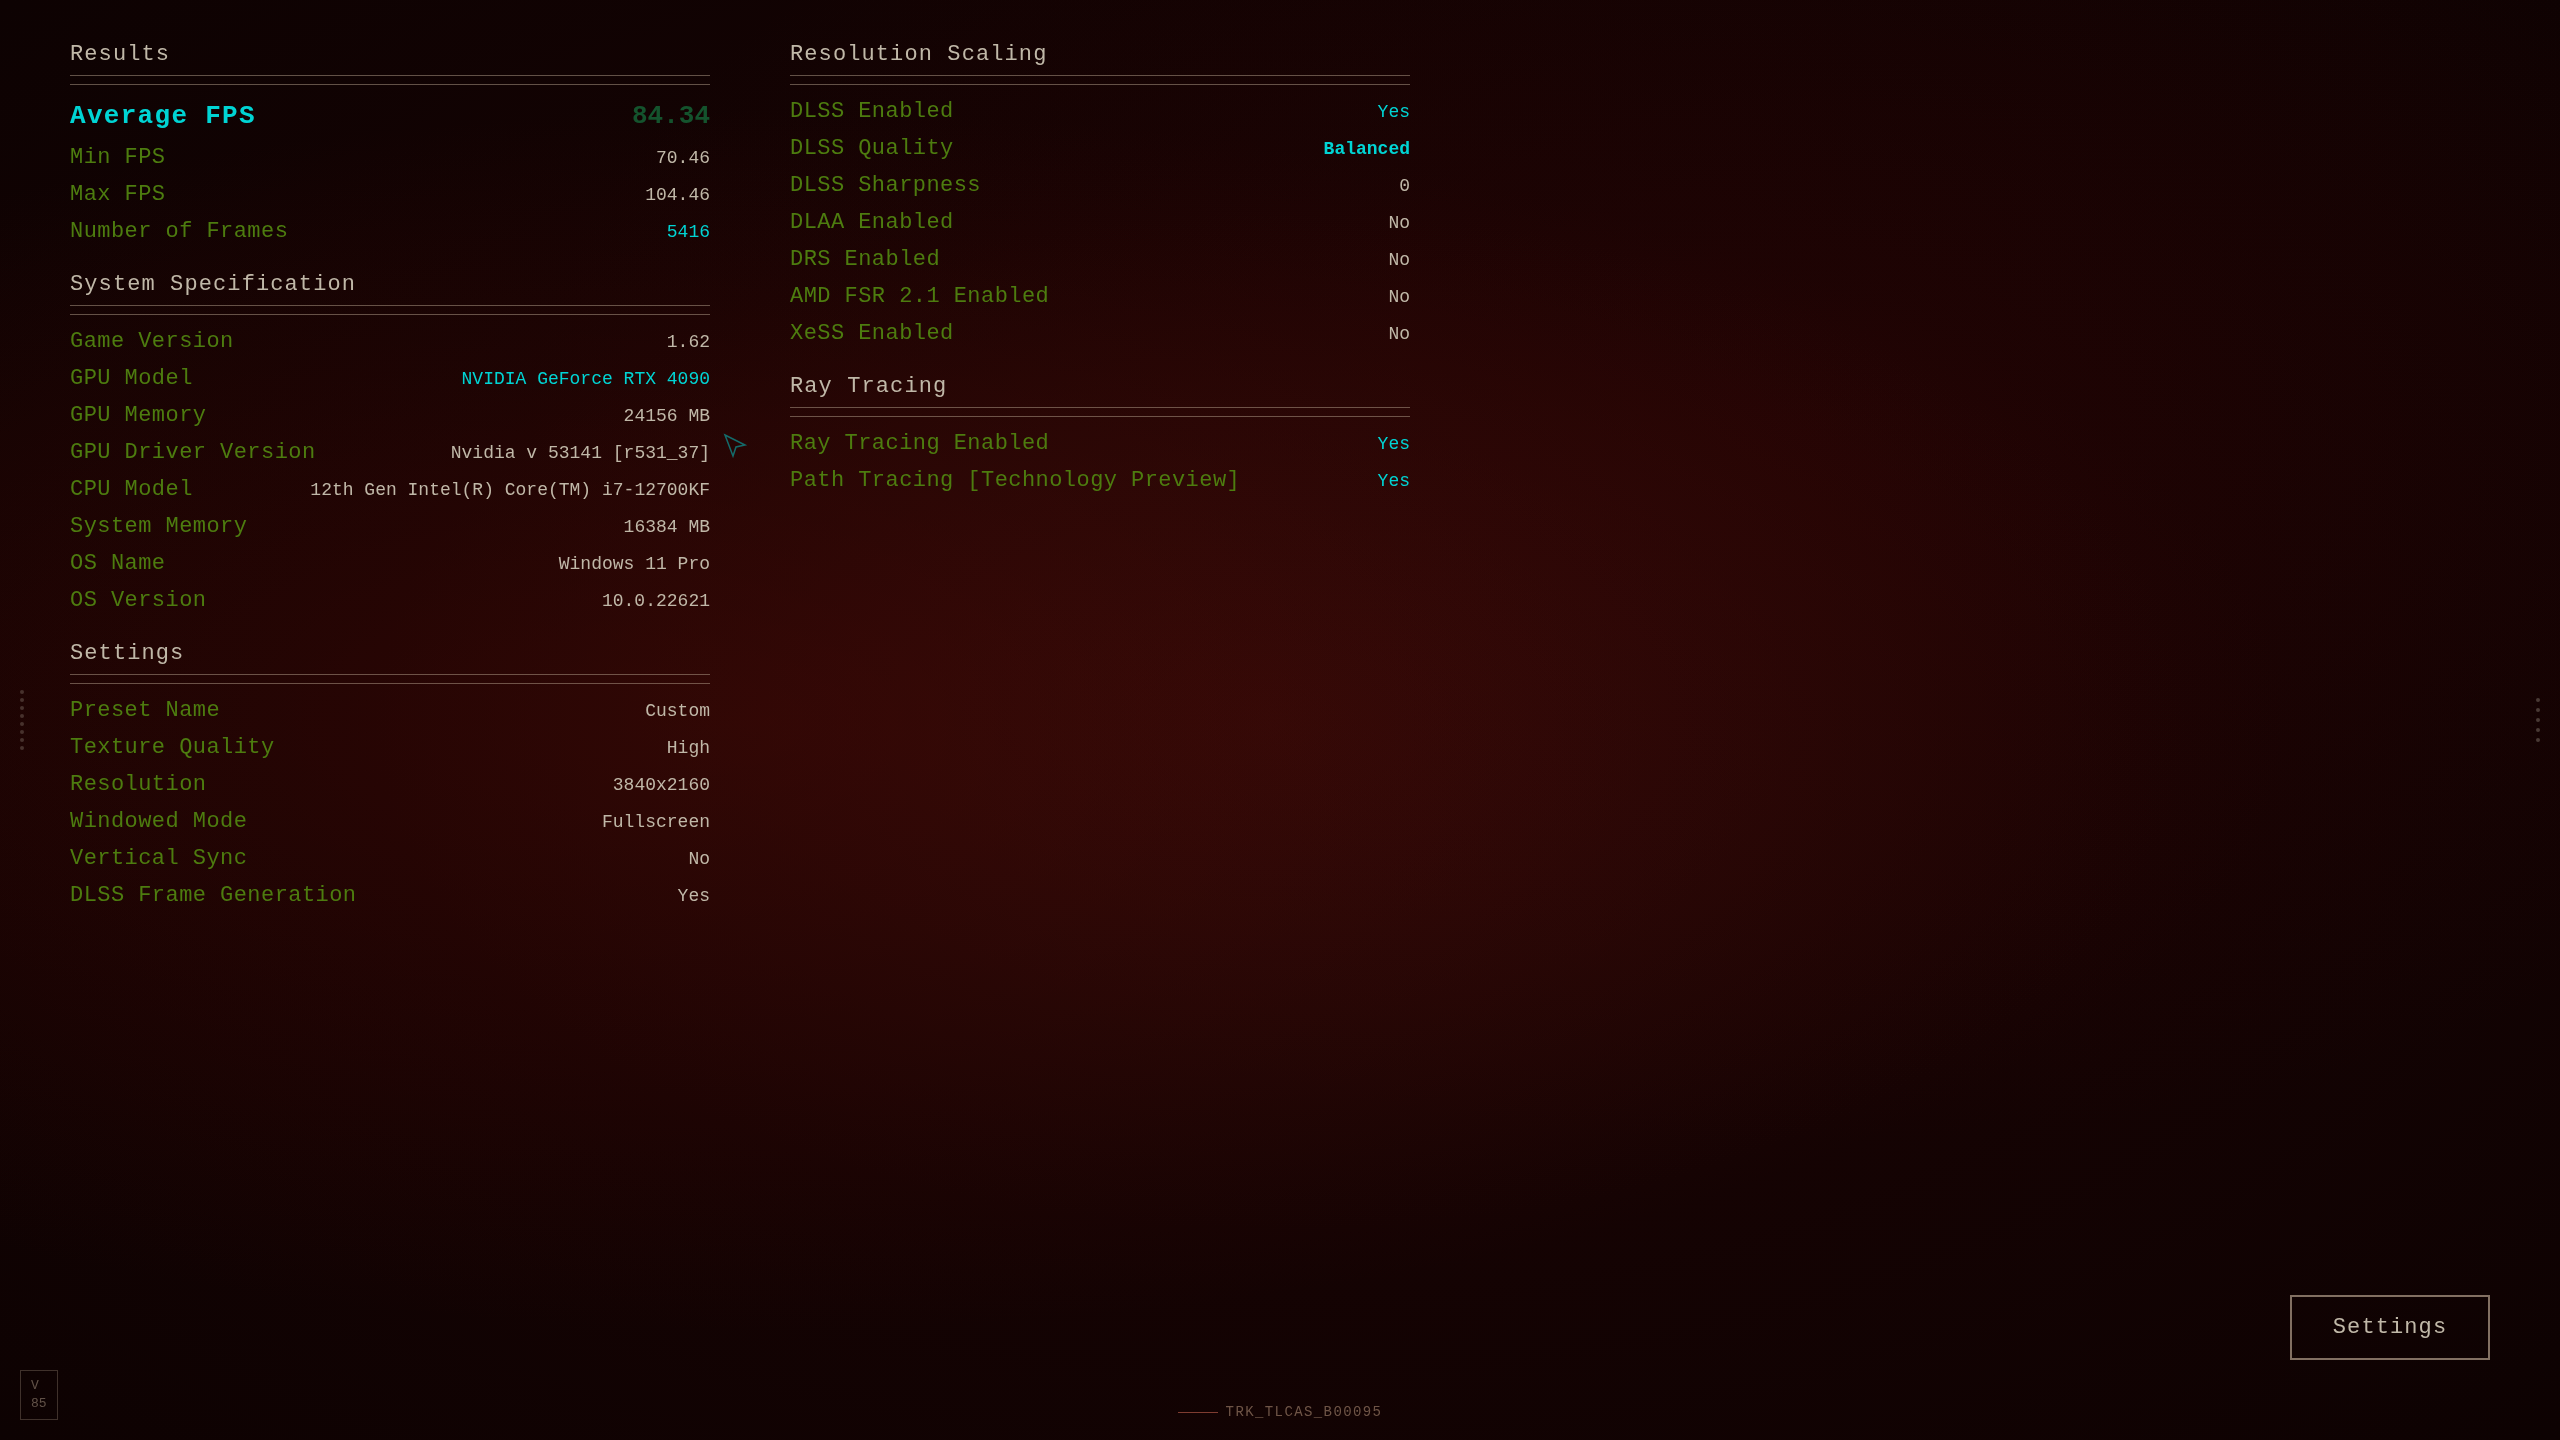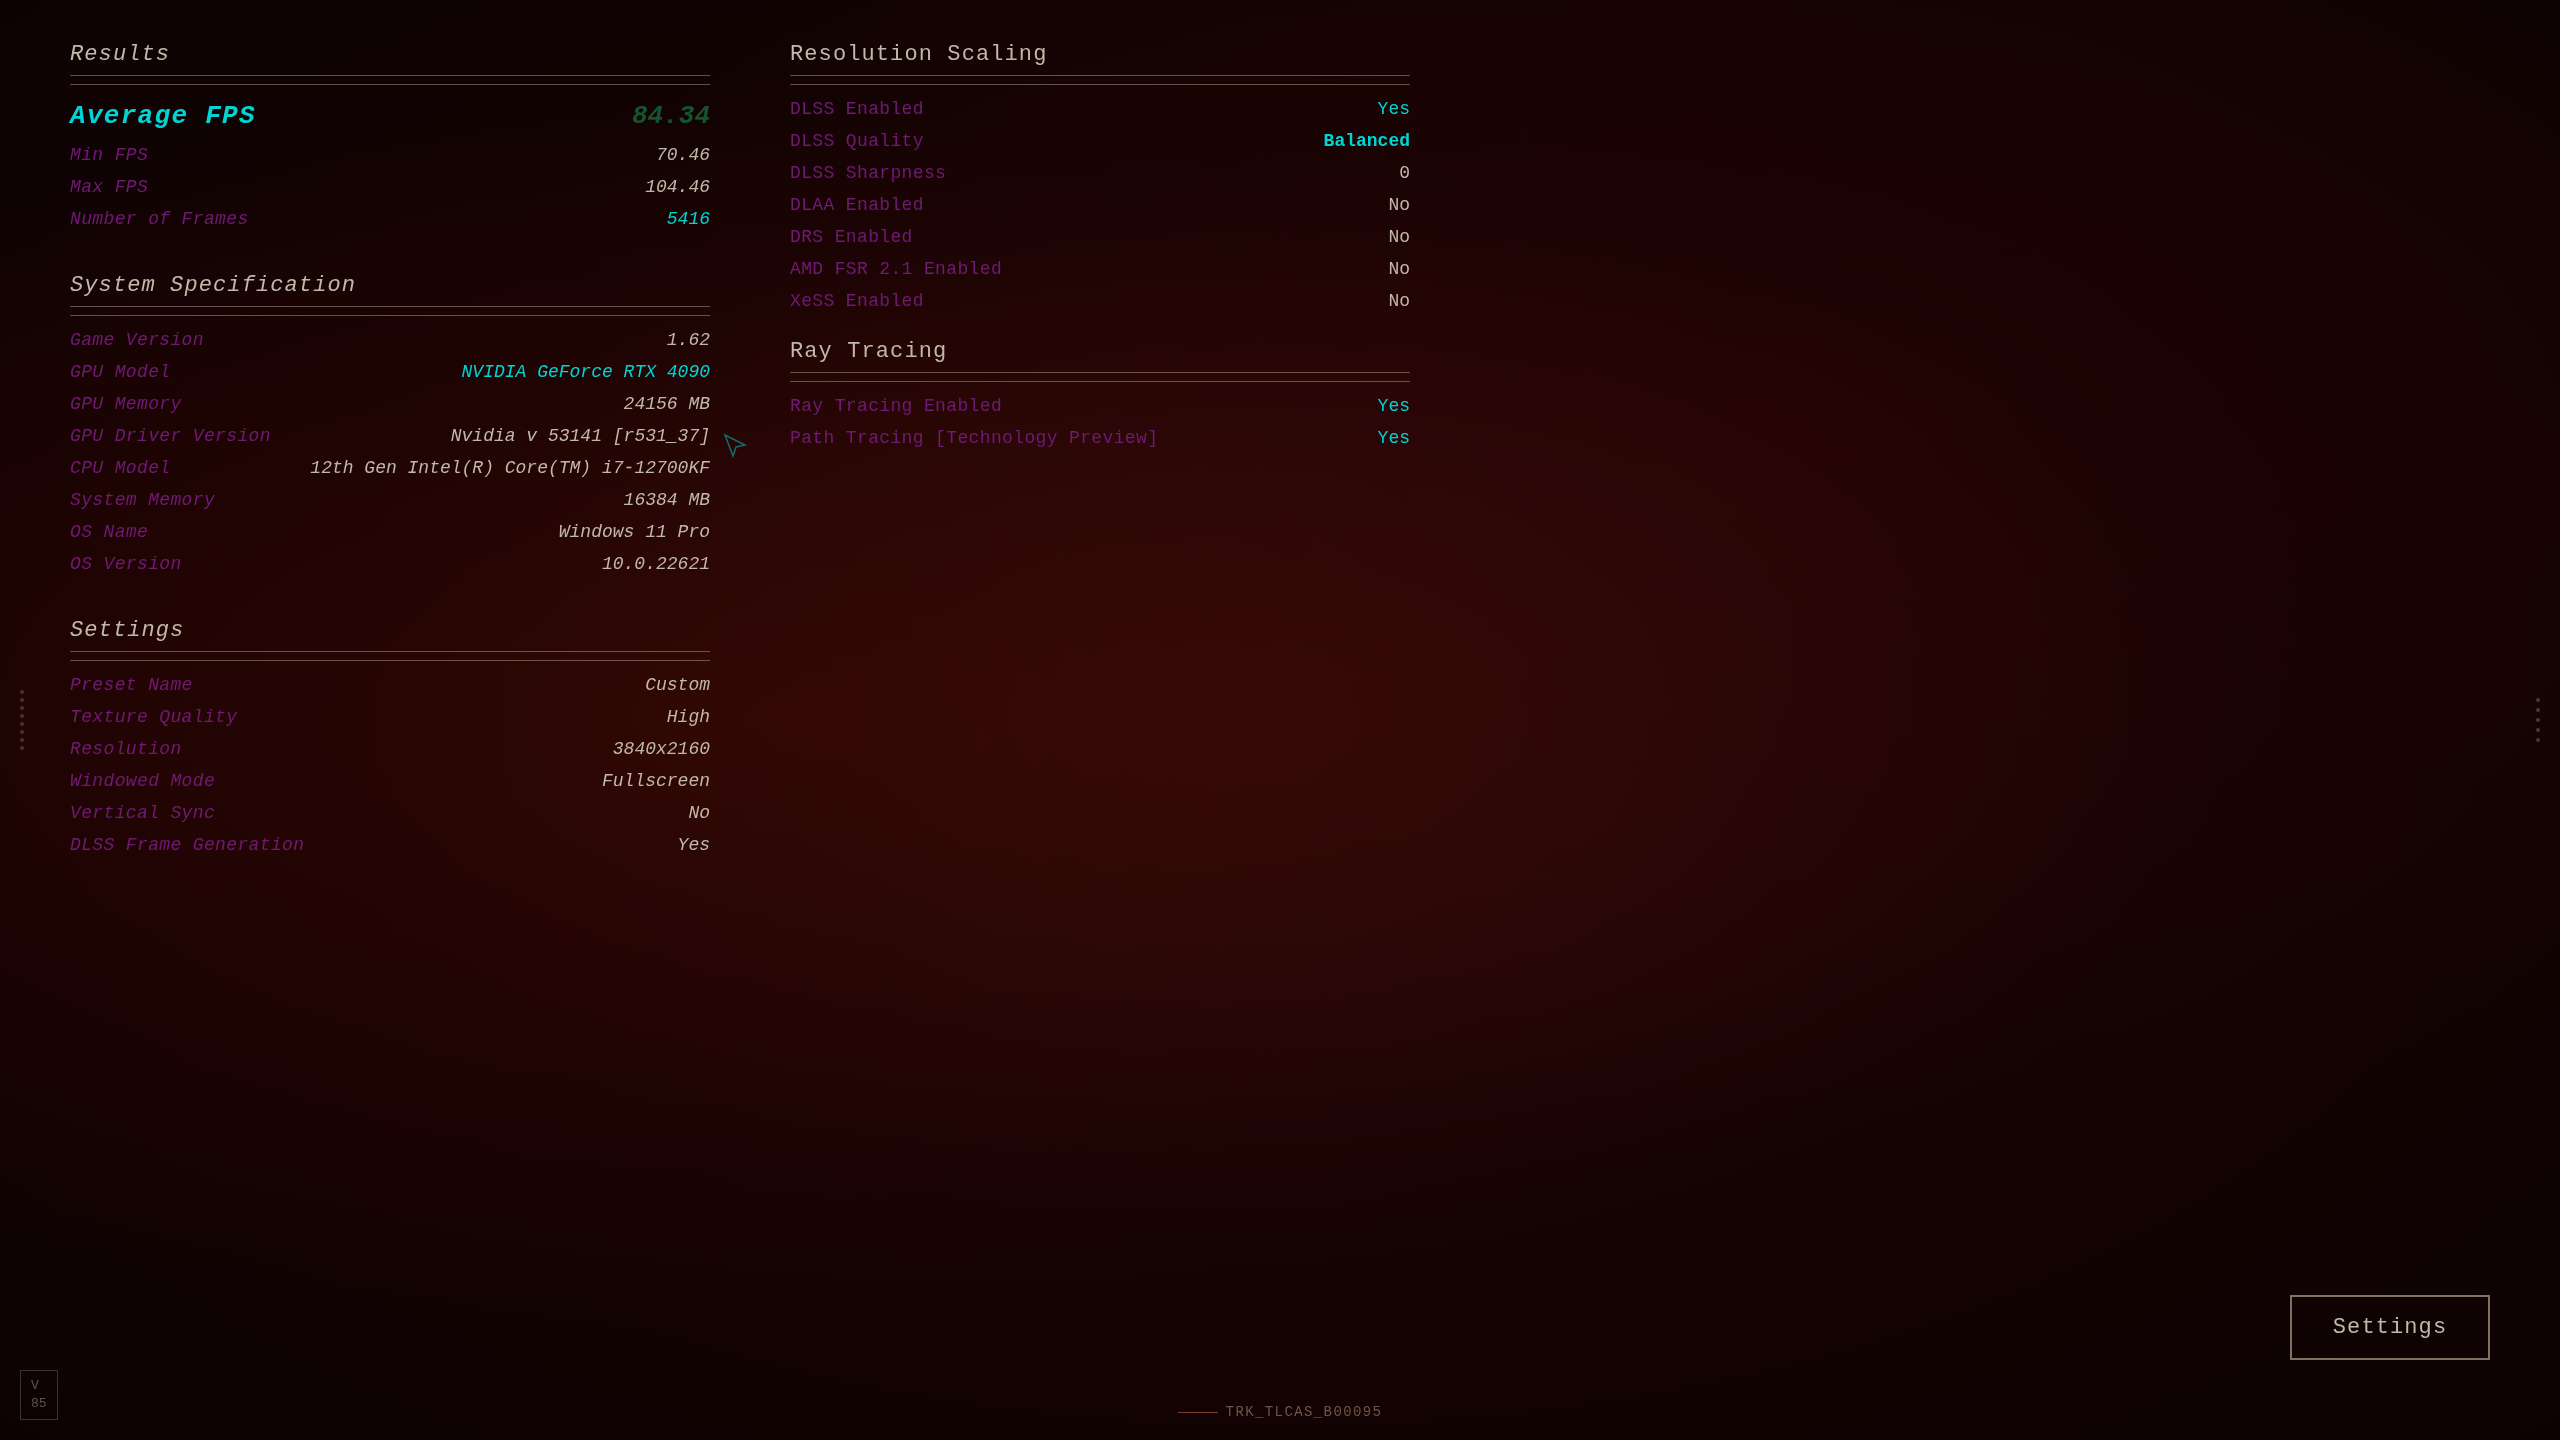--- a/index.html
+++ b/index.html
@@ -35,22 +35,21 @@
       right: 70px;
       bottom: 30px;
       display: flex;
       gap: 80px;
     }
 
     .left-panel {
       flex: 0 0 640px;
       display: flex;
       flex-direction: column;
-      gap: 16px;
-      font-style: italic;
+      gap: 0;
     }
 
     .right-panel {
       flex: 0 0 620px;
       display: flex;
       flex-direction: column;
       gap: 0;
     }
 
     .section {
@@ -76,22 +75,22 @@
 
     .data-row {
       display: flex;
       justify-content: space-between;
       align-items: center;
       padding: 6px 0;
       font-size: 18px;
     }
 
     .data-row .label {
-      color: #701a75;
-      font-size: 18px;
+      color: #4d7c0f;
+      font-size: 22px;
       letter-spacing: 0.02em;
     }
 
     .data-row .value {
       color: #c0b8a8;
       font-size: 18px;
       text-align: right;
     }
 
     .data-row .value.accent {

